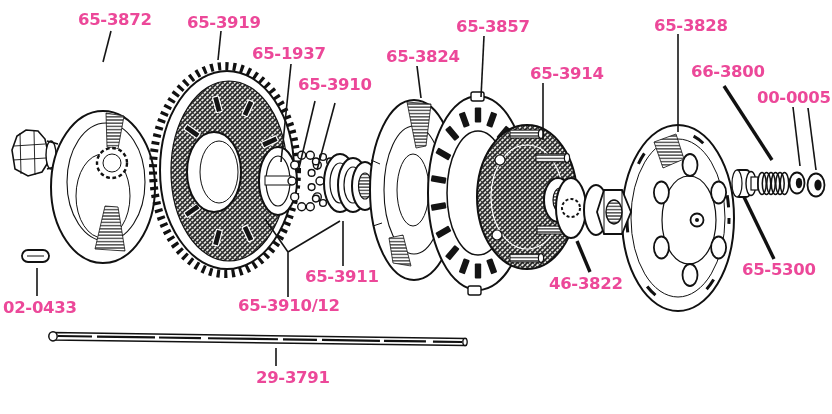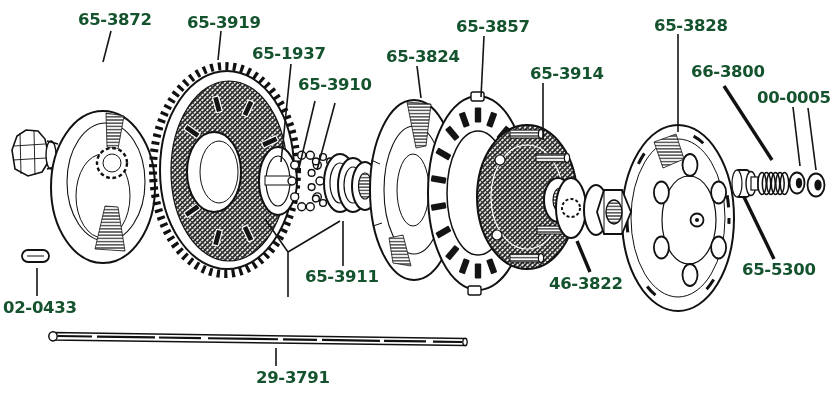--- a/index.html
+++ b/index.html
@@ -1,20 +1,20 @@
 <!DOCTYPE html>
 <html><head>
 <meta charset="utf-8">
 <style>
   html,body{margin:0;padding:0;background:#fff;}
   .stage{position:relative;width:832px;height:414px;background:#ffffff;overflow:hidden;
          font-family:"DejaVu Sans","Liberation Sans",sans-serif;}
   .stage svg{position:absolute;left:0;top:0;}
   .lbl{position:absolute;font-weight:bold;font-size:16.5px;line-height:1;
-       letter-spacing:-0.3px;color:#14532d;white-space:nowrap;user-select:none;}
+       letter-spacing:-0.3px;color:#ec4899;white-space:nowrap;user-select:none;}
 </style>
 </head>
 <body>
 
 <div class="stage">
 
   <svg width="832" height="414" viewBox="0 0 832 414">
     <defs>
       <pattern id="hatch" width="4" height="3.2" patternUnits="userSpaceOnUse">
         <rect width="4" height="3.2" fill="#ffffff"></rect>
@@ -251,18 +251,19 @@
   <div class="lbl" style="left:187px;top:15px">65-3919</div>
   <div class="lbl" style="left:252px;top:46px">65-1937</div>
   <div class="lbl" style="left:298px;top:77px">65-3910</div>
   <div class="lbl" style="left:386px;top:49px">65-3824</div>
   <div class="lbl" style="left:456px;top:19px">65-3857</div>
   <div class="lbl" style="left:530px;top:66px">65-3914</div>
   <div class="lbl" style="left:654px;top:18px">65-3828</div>
   <div class="lbl" style="left:691px;top:64px">66-3800</div>
   <div class="lbl" style="left:757px;top:90px">00-0005</div>
   <div class="lbl" style="left:3px;top:300px">02-0433</div>
+  <div class="lbl" style="left:238px;top:298px">65-3910/12</div>
   <div class="lbl" style="left:305px;top:269px">65-3911</div>
   <div class="lbl" style="left:549px;top:276px">46-3822</div>
   <div class="lbl" style="left:742px;top:262px">65-5300</div>
   <div class="lbl" style="left:256px;top:370px">29-3791</div>
 
 </div>
 
 </body></html>

